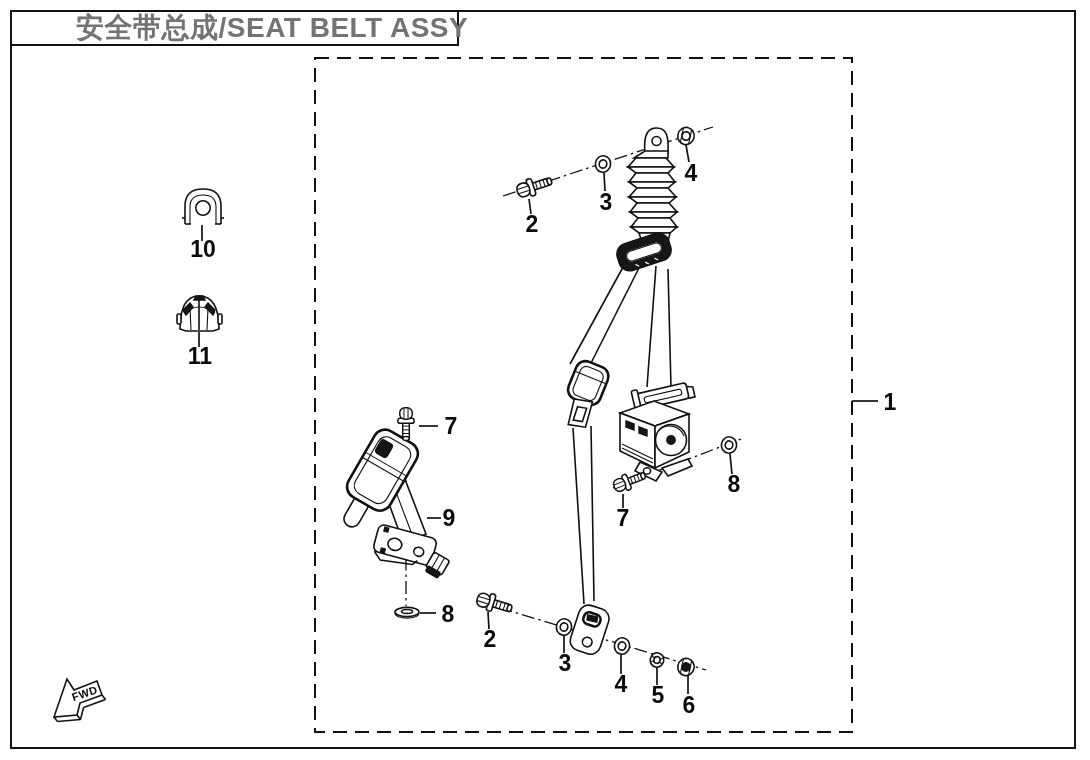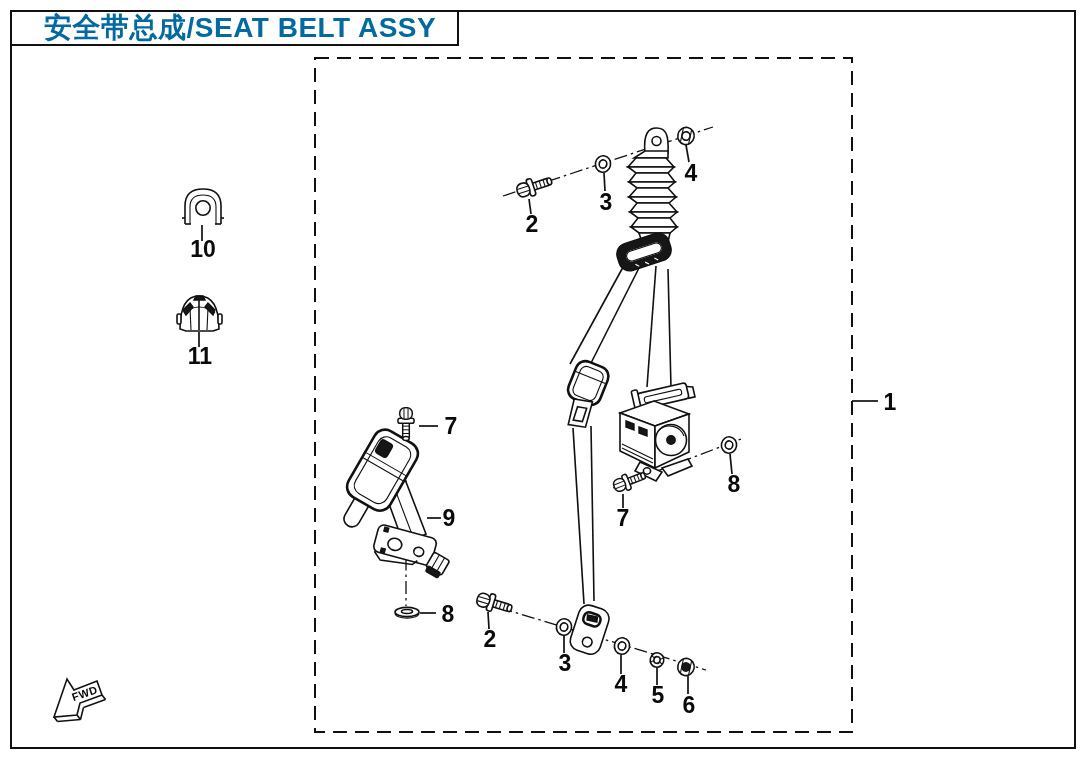--- a/index.html
+++ b/index.html
@@ -3,22 +3,22 @@
 <meta charset="utf-8">
 <style>
   html,body{margin:0;padding:0;background:#fff;}
   .page{position:relative;width:1090px;height:760px;background:#fff;overflow:hidden;
         font-family:"Liberation Sans",sans-serif;}
   .outer-border{position:absolute;left:10px;top:10px;width:1066px;height:739px;
         border:2.5px solid #111;box-sizing:border-box;}
   .title-box{position:absolute;left:10px;top:10px;width:449px;height:36px;
         border:2.5px solid #111;box-sizing:border-box;background:#fff;
         display:flex;align-items:center;}
-  .title-box span{font-size:28px;font-weight:bold;color:#0369a1;letter-spacing:0.5px;
-        padding-left:32px;white-space:nowrap;}
+  .title-box span{font-size:28px;font-weight:bold;color:#737373;letter-spacing:0.5px;
+        padding-left:64px;white-space:nowrap;}
   svg{position:absolute;left:0;top:0;}
   .ln{stroke:#111;fill:none;stroke-width:1.6;}
   .pt{stroke:#111;fill:#fff;stroke-width:1.6;}
   .ptb{stroke:#111;fill:#fff;stroke-width:2.6;}
   .dk{stroke:#111;fill:#161616;stroke-width:1.4;}
   .thin{stroke:#111;fill:none;stroke-width:1.1;}
   .dashdot{stroke:#111;fill:none;stroke-width:1.3;stroke-dasharray:13 4 2.5 4;}
   .leader{stroke:#111;fill:none;stroke-width:1.7;}
   .callout{font-family:"Liberation Sans",sans-serif;font-size:23px;font-weight:bold;
         fill:#0a0a0a;text-anchor:middle;}

